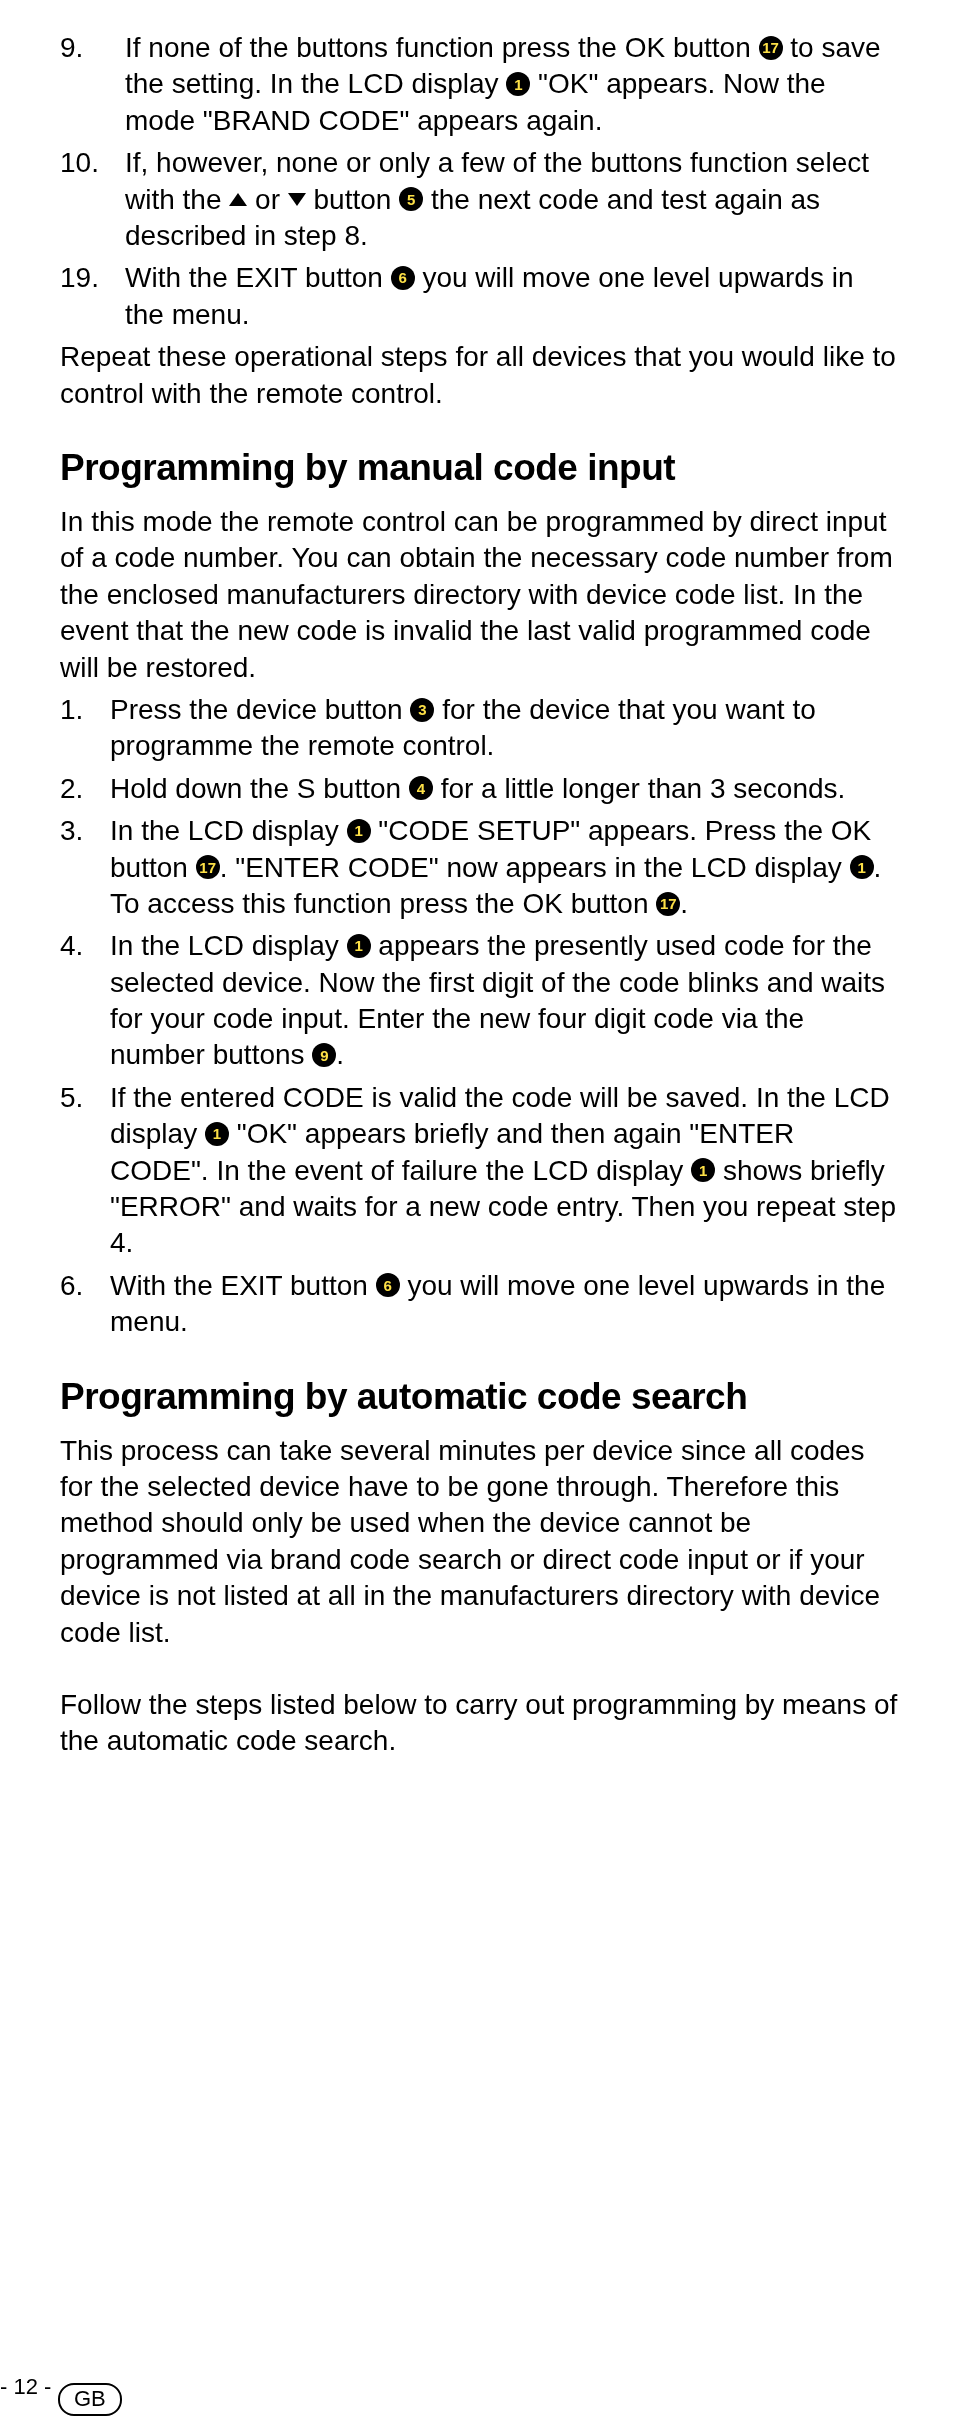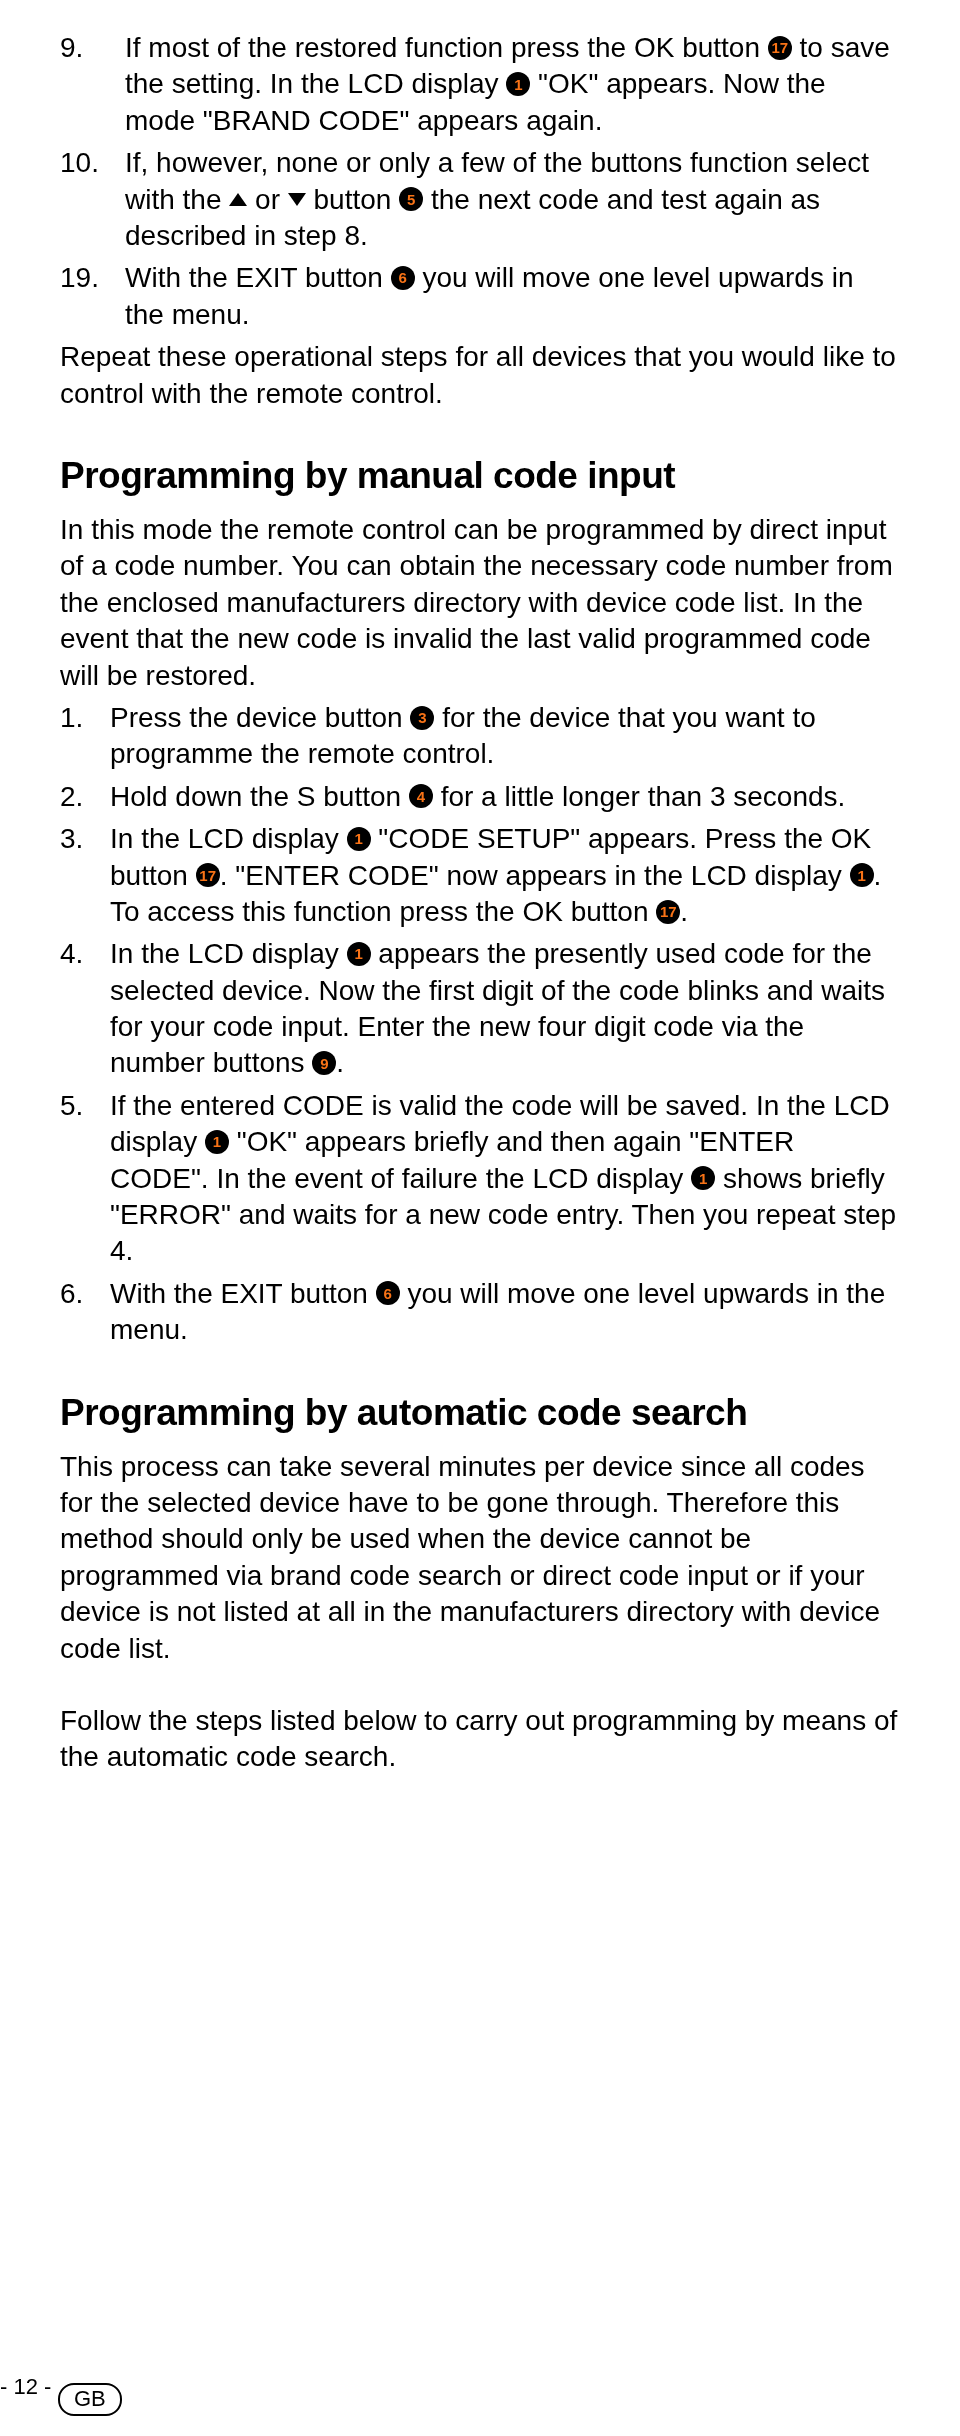--- a/index.html
+++ b/index.html
@@ -37,21 +37,21 @@
     flex: 1;
   }
   .ref {
     display: inline-flex;
     align-items: center;
     justify-content: center;
     width: 24px;
     height: 24px;
     border-radius: 50%;
     background: #000;
-    color: #f97316;
+    color: #fde047;
     font-size: 15px;
     font-weight: bold;
     vertical-align: middle;
     line-height: 1;
     position: relative;
     top: -2px;
   }
   .arrow-up, .arrow-down {
     display: inline-block;
     width: 0;
@@ -70,21 +70,21 @@
     border-right: 9px solid transparent;
     border-top: 13px solid #000;
   }
   .para {
     margin-bottom: 6px;
   }
   h2 {
     font-family: Arial, Helvetica, sans-serif;
     font-weight: bold;
     font-size: 37px;
-    margin-top: 40px;
+    margin-top: 32px;
     margin-bottom: 12px;
     letter-spacing: -0.5px;
   }
   .footer {
     position: absolute;
     bottom: 34px;
     left: 0;
     width: 100%;
     font-size: 22px;
   }
@@ -98,21 +98,21 @@
     font-size: 22px;
     font-weight: normal;
   }
 </style>
 </head>
 <body>
 
 <div class="list-item">
   <div class="num">9.</div>
   <div class="content">
-    <span>If most of the restored function press the OK button </span><span class="ref">17</span><span> to save the setting. In the LCD display </span><span class="ref">1</span><span> "OK" appears. Now the mode "BRAND CODE" appears again.</span>
+    <span>If none of the buttons function press the OK button </span><span class="ref">17</span><span> to save the setting. In the LCD display </span><span class="ref">1</span><span> "OK" appears. Now the mode "BRAND CODE" appears again.</span>
   </div>
 </div>
 
 <div class="list-item">
   <div class="num">10.</div>
   <div class="content">
     <span>If, however, none or only a few of the buttons function select with the </span><span class="arrow-up"></span><span> or </span><span class="arrow-down"></span><span> button </span><span class="ref">5</span><span> the next code and test again as described in step 8.</span>
   </div>
 </div>
 

